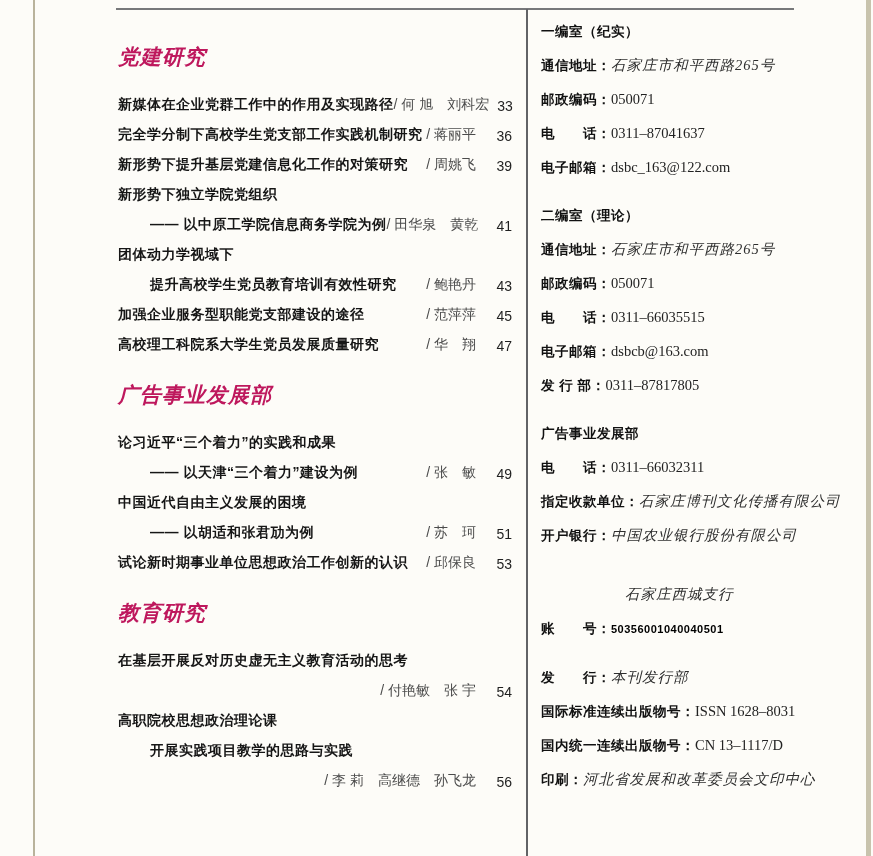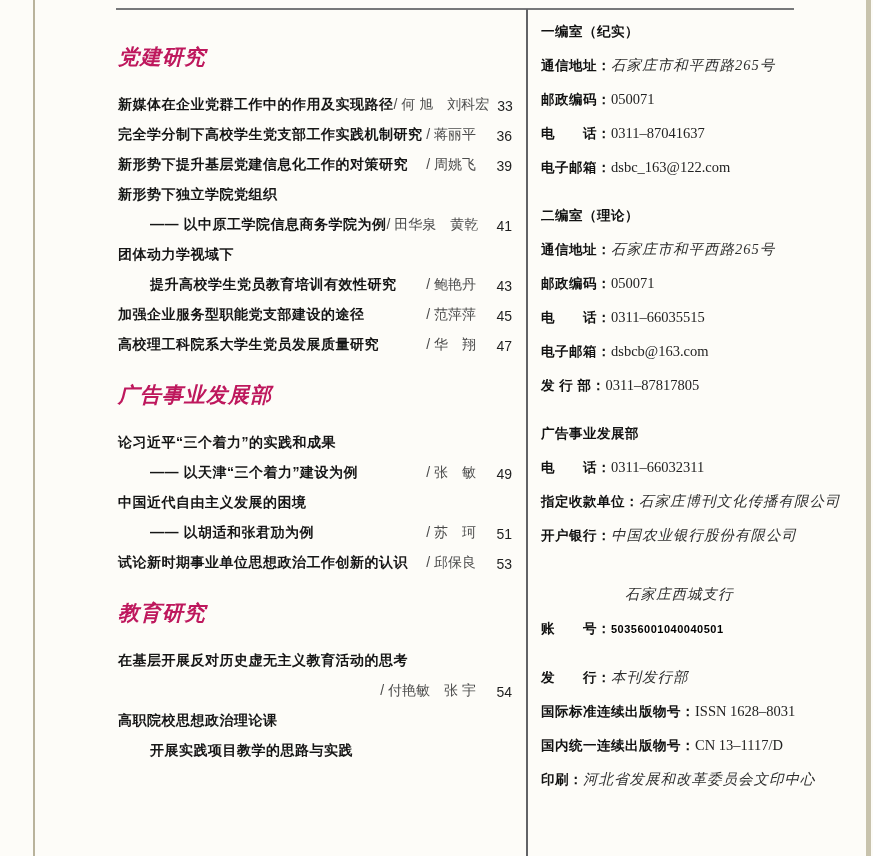--- a/index.html
+++ b/index.html
@@ -126,20 +126,25 @@
         <span class="t"></span>
         <span class="a">/ 付艳敏　张 宇</span>
         <span class="p">54</span>
       </div>
       <div class="toc-entry">
         <span class="t">高职院校思想政治理论课</span>
       </div>
       <div class="toc-entry indent">
         <span class="t">开展实践项目教学的思路与实践</span>
       </div>
+      <div class="toc-entry">
+        <span class="t"></span>
+        <span class="a">/ 李 莉　高继德　孙飞龙</span>
+        <span class="p">56</span>
+      </div>
       <div class="toc-entry"></div>
     </div>
   </div>
 <div class="info">
     <div class="info-block">
       <h3 class="info-heading">一编室（纪实）</h3>
       <div class="info-row kai"><span class="info-label">通信地址：</span><span class="info-value">石家庄市和平西路265号</span></div>
       <div class="info-row serif"><span class="info-label">邮政编码：</span><span class="info-value">050071</span></div>
       <div class="info-row serif"><span class="info-label">电　　话：</span><span class="info-value">0311–87041637</span></div>
       <div class="info-row serif"><span class="info-label">电子邮箱：</span><span class="info-value">dsbc_163@122.com</span></div>

